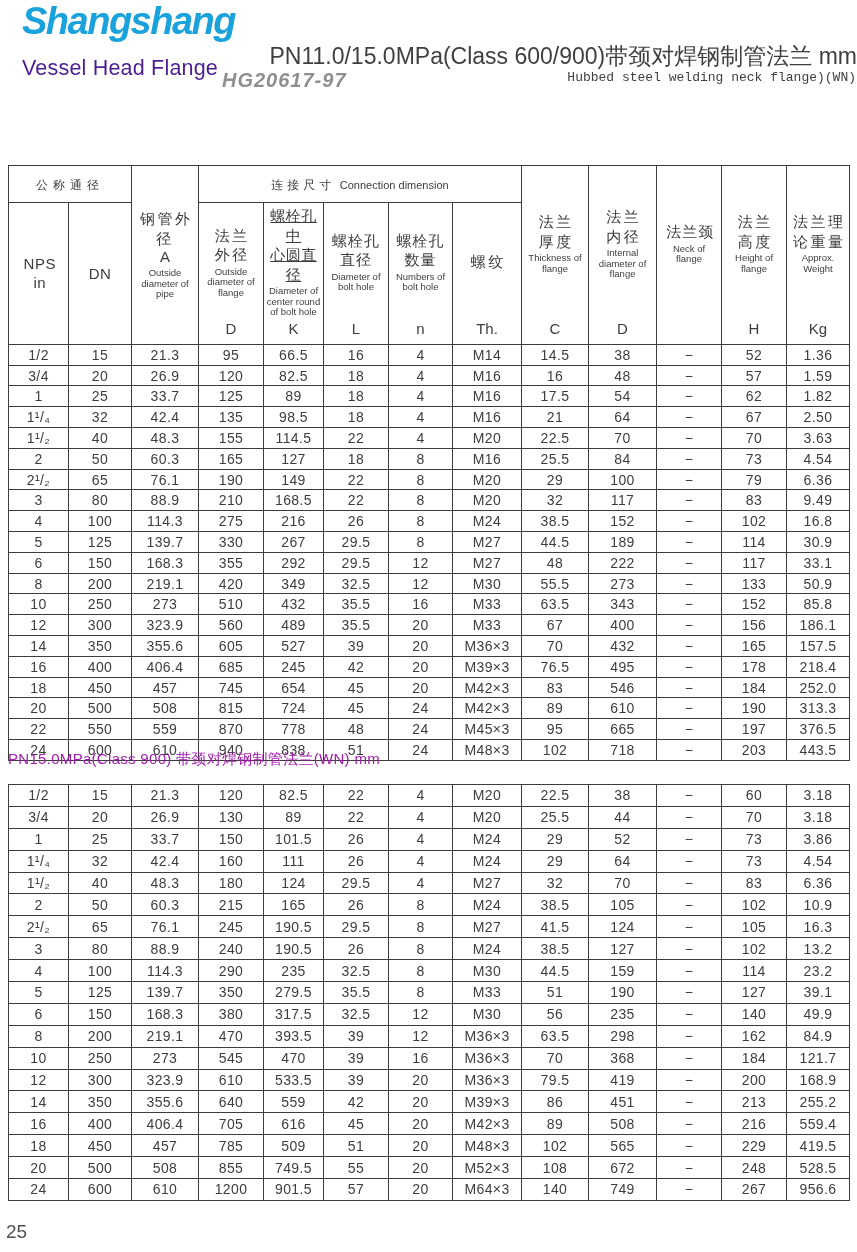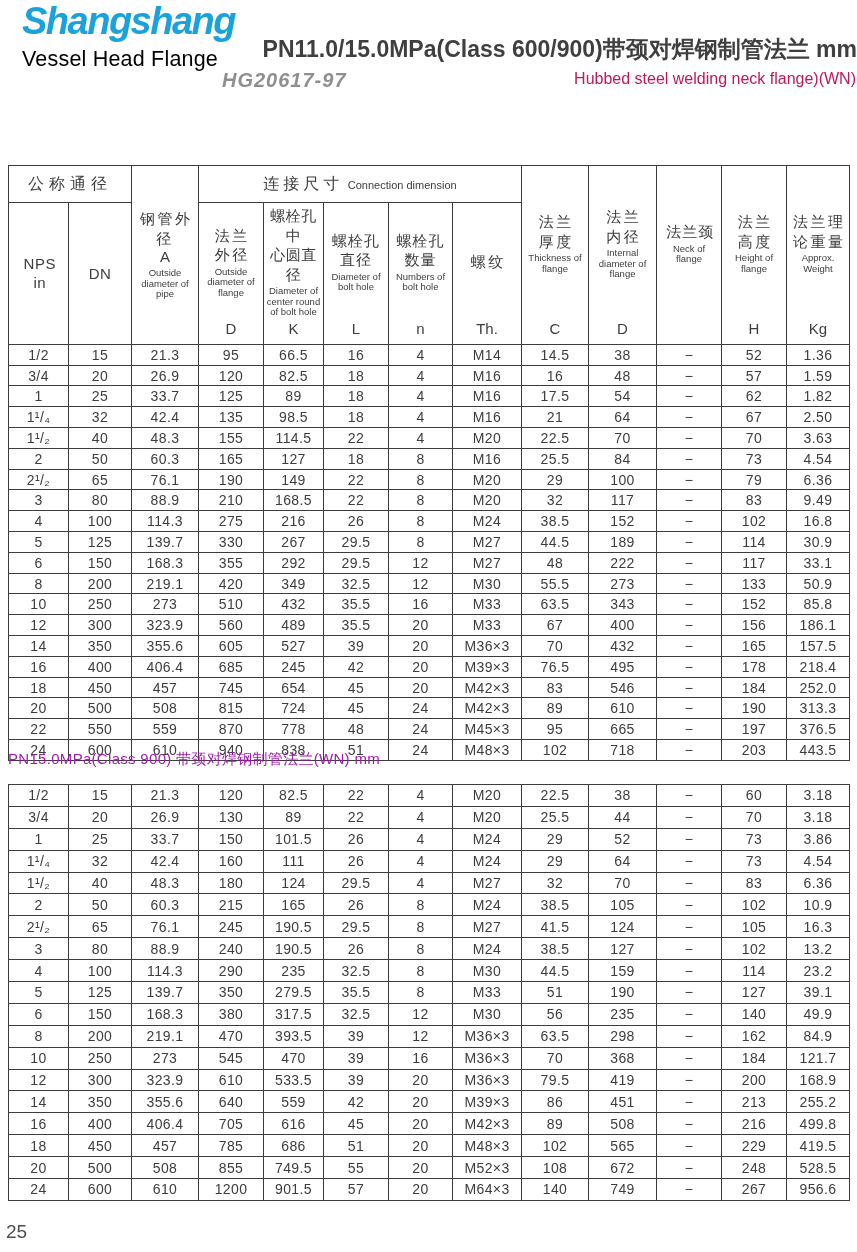--- a/index.html
+++ b/index.html
@@ -2,41 +2,41 @@
 <html><head>
 <meta charset="utf-8">
 <style>
   html,body{margin:0;padding:0;background:#fff;}
   .page{position:relative;width:857px;height:1252px;background:#ffffff;
         font-family:"Liberation Sans",sans-serif;color:#3d3d3d;overflow:hidden;}
 
   
   .logo{position:absolute;left:22px;top:2px;line-height:1;}
   .logo-brand{font-size:38px;font-weight:700;font-style:italic;color:#1aa2dd;letter-spacing:-1.5px;}
-  .logo-tagline{font-size:21.5px;color:#000000;margin-top:9px;letter-spacing:0.2px;}
+  .logo-tagline{font-size:21.5px;color:#4c1d95;margin-top:18px;letter-spacing:0.2px;}
 
   
-  .doc-title{position:absolute;left:218px;top:34px;width:639px;font-size:23px;color:#3f3f3f;
-             text-align:right;white-space:nowrap;font-weight:bold;}
+  .doc-title{position:absolute;left:218px;top:41px;width:639px;font-size:23px;color:#3f3f3f;
+             text-align:right;white-space:nowrap;}
   .doc-standard{position:absolute;left:222px;top:69px;font-size:20px;font-weight:700;
                 font-style:italic;color:#8f8f8f;letter-spacing:1px;}
-  .doc-subtitle{position:absolute;right:1px;top:70px;font-size:16px;color:#be185d;}
+  .doc-subtitle{position:absolute;right:1px;top:70px;font-size:13px;color:#404040;font-family:Liberation Mono, monospace;}
 
   
   table.tbl{position:absolute;left:8px;width:841px;border-collapse:collapse;table-layout:fixed;}
   .tbl th,.tbl td{border:1.6px solid #3c3c3c;text-align:center;vertical-align:middle;
                   padding:0;font-weight:normal;}
   .t1{top:165px;}
   .t2{top:784px;}
   .t1 tbody td{height:19.8px;font-size:14px;letter-spacing:0.4px;}
   .t2 tbody td{height:20.9px;font-size:14px;letter-spacing:0.4px;}
   .t1 thead tr.band1 th{height:36px;}
   .t1 thead tr.band2 th{height:100px;}
 
-  .group-cn{font-size:16px;letter-spacing:5px;}
+  .group-cn{font-size:12px;letter-spacing:5px;}
   .group-en{font-size:11px;letter-spacing:0;}
 
   .hc{display:flex;flex-direction:column;height:100%;box-sizing:border-box;padding:3px 2px 4px;}
   .hc-top{flex:1;display:flex;flex-direction:column;justify-content:center;align-items:center;}
   .cn{font-size:15px;line-height:1.3;letter-spacing:2.5px;text-indent:2.5px;}
   .en{font-size:9.5px;line-height:1.12;letter-spacing:0;margin-top:2px;}
   .letterline{height:22px;font-size:15px;line-height:22px;}
   .ltrA{font-size:15px;line-height:1.2;}
 
   .sec2-title{position:absolute;left:8px;top:750px;font-size:15px;color:#a21caf;letter-spacing:0.3px;}
@@ -166,21 +166,21 @@
                   <div>外径</div>
                 </div>
             <div class="en">Outside diameter of flange</div>
           </div>
               <div class="letterline">D</div>
             </div>
         </th>
         <th>
           <div class="hc">
               <div class="hc-top">
-            <div class="cn" style="letter-spacing:0.5px;text-indent:0;">
+            <div class="cn" style="letter-spacing:0.5px;text-indent:0;text-decoration:underline;">
                   <div>螺栓孔中</div>
                   <div>心圆直径</div>
                 </div>
             <div class="en">Diameter of center round of bolt hole</div>
           </div>
               <div class="letterline">K</div>
             </div>
         </th>
         <th>
           <div class="hc">
@@ -770,28 +770,28 @@
           <td>406.4</td>
           <td>705</td>
           <td>616</td>
           <td>45</td>
           <td>20</td>
           <td>M42×3</td>
           <td>89</td>
           <td>508</td>
           <td>−</td>
           <td>216</td>
-          <td>499.8</td>
+          <td>559.4</td>
         </tr>
         <tr>
           <td>18</td>
           <td>450</td>
           <td>457</td>
           <td>785</td>
-          <td>686</td>
+          <td>509</td>
           <td>51</td>
           <td>20</td>
           <td>M48×3</td>
           <td>102</td>
           <td>565</td>
           <td>−</td>
           <td>229</td>
           <td>419.5</td>
         </tr>
         <tr>

